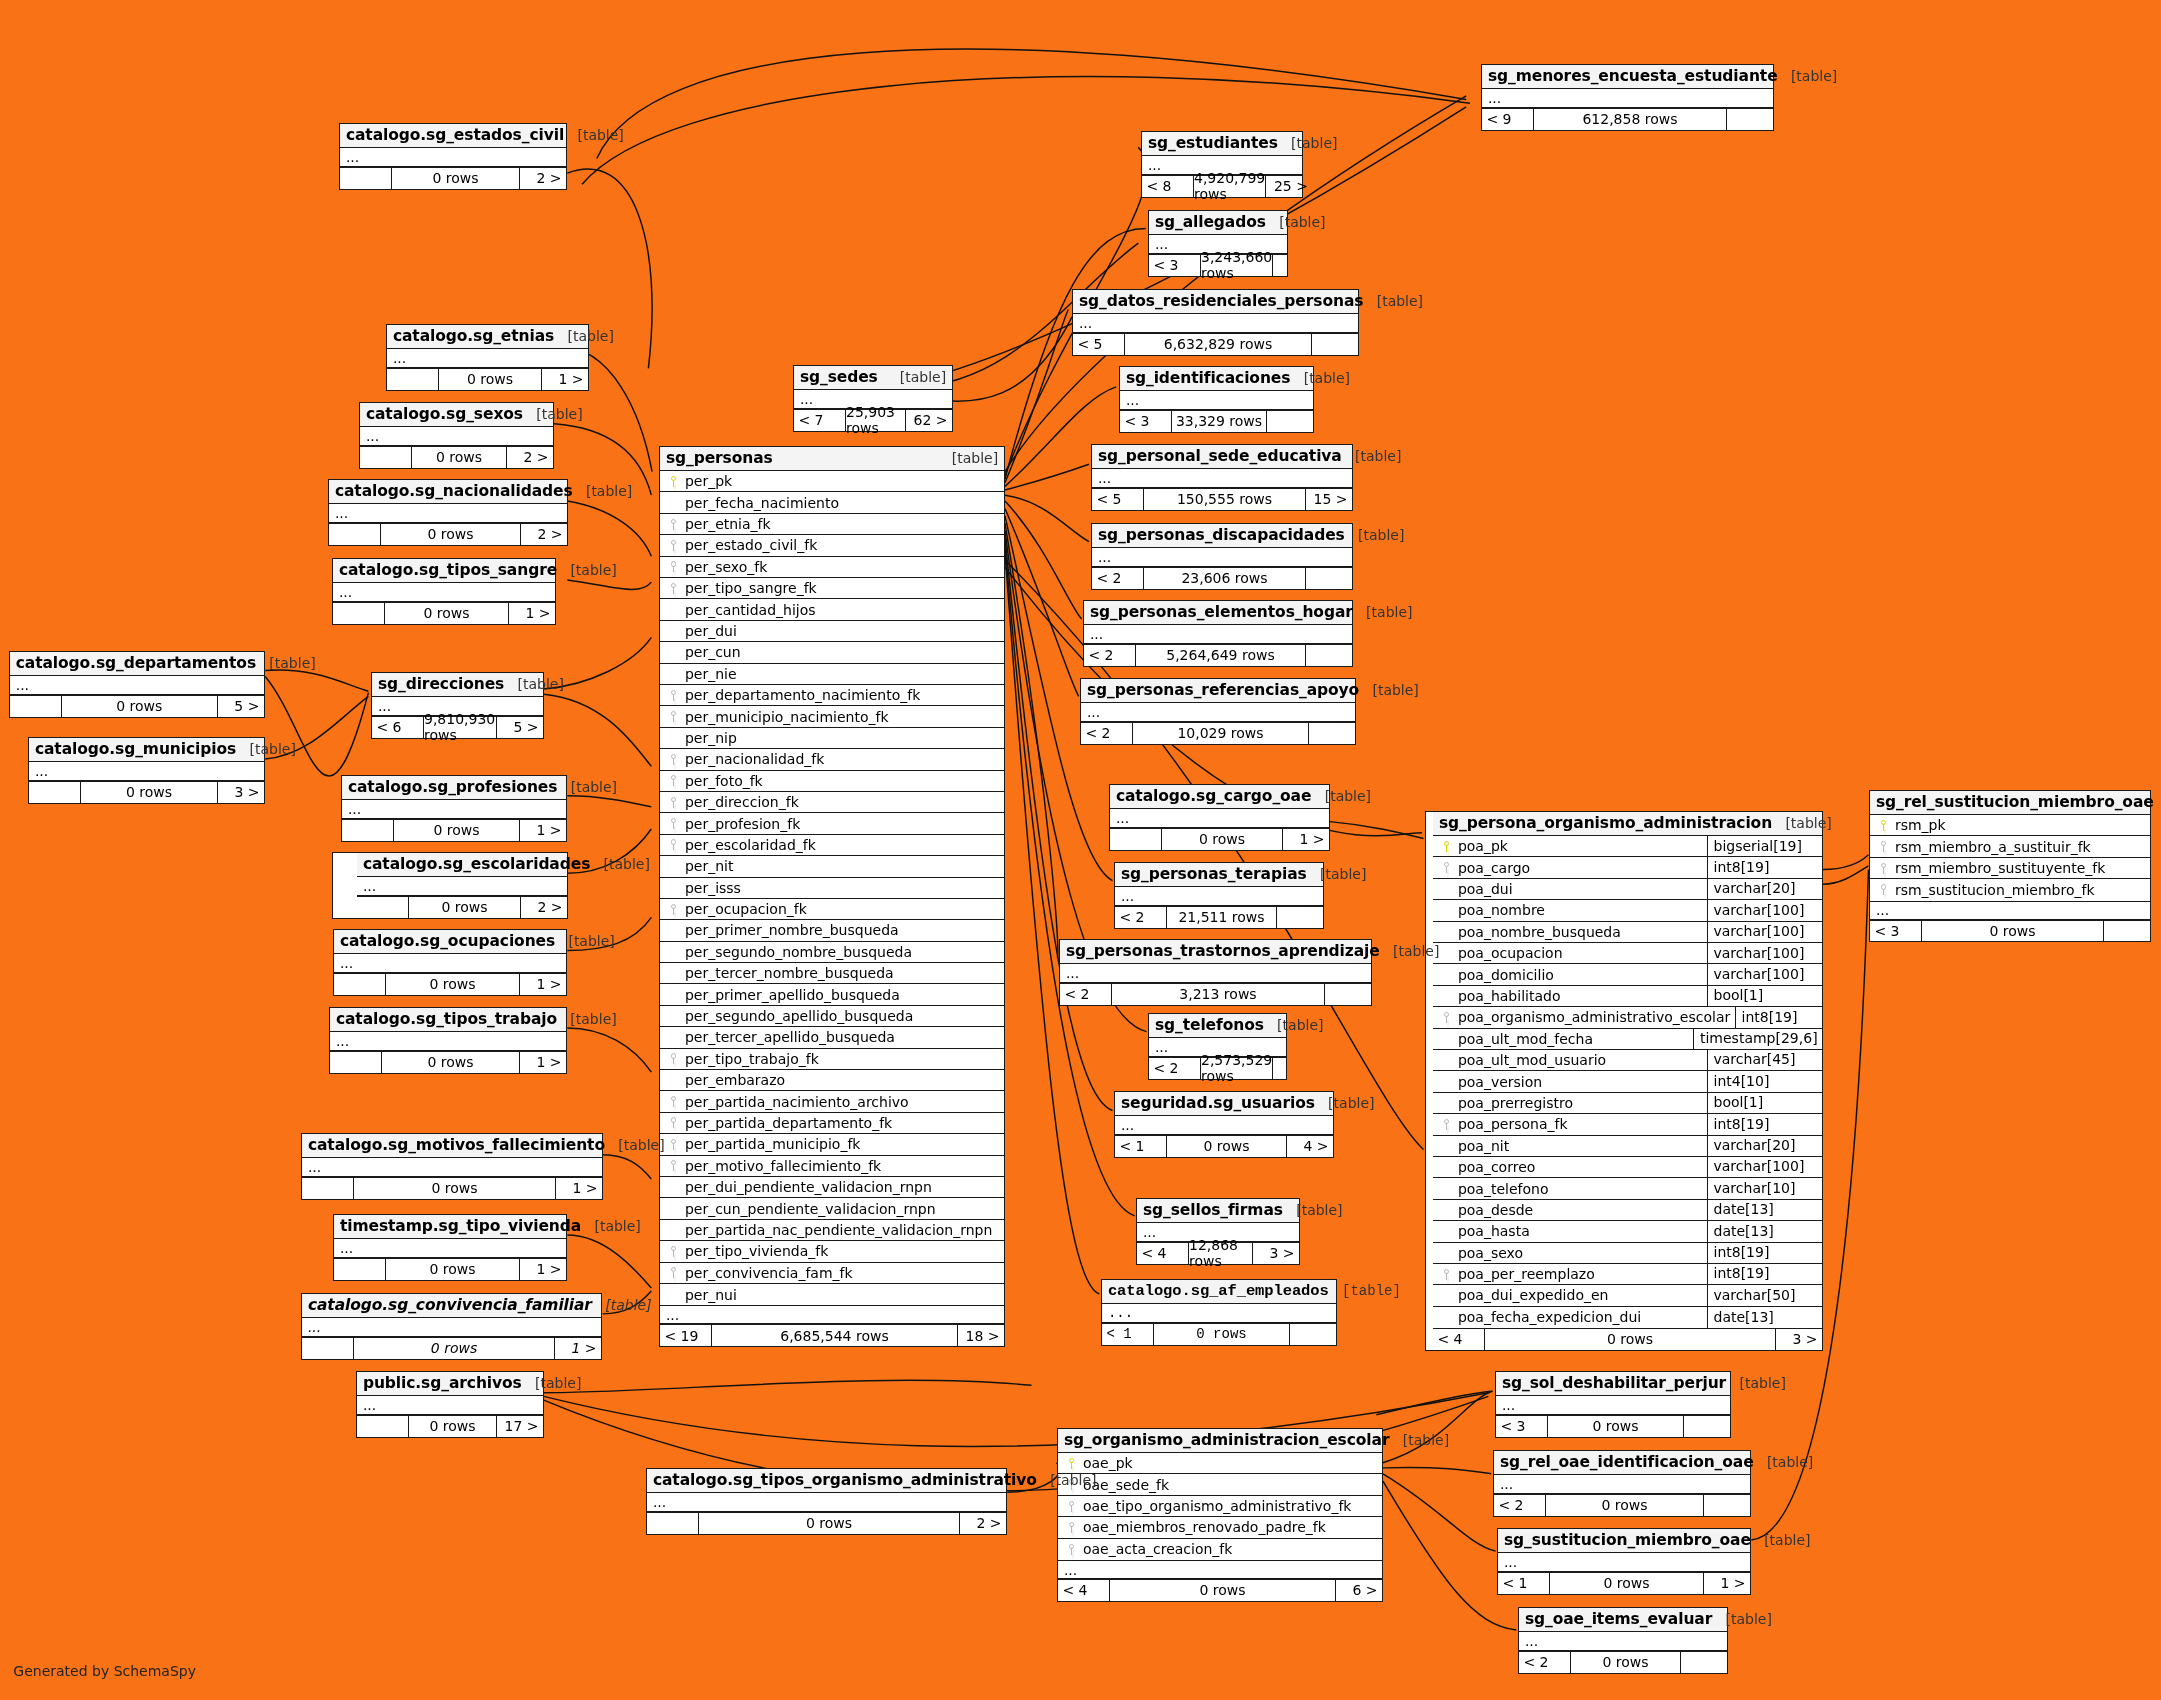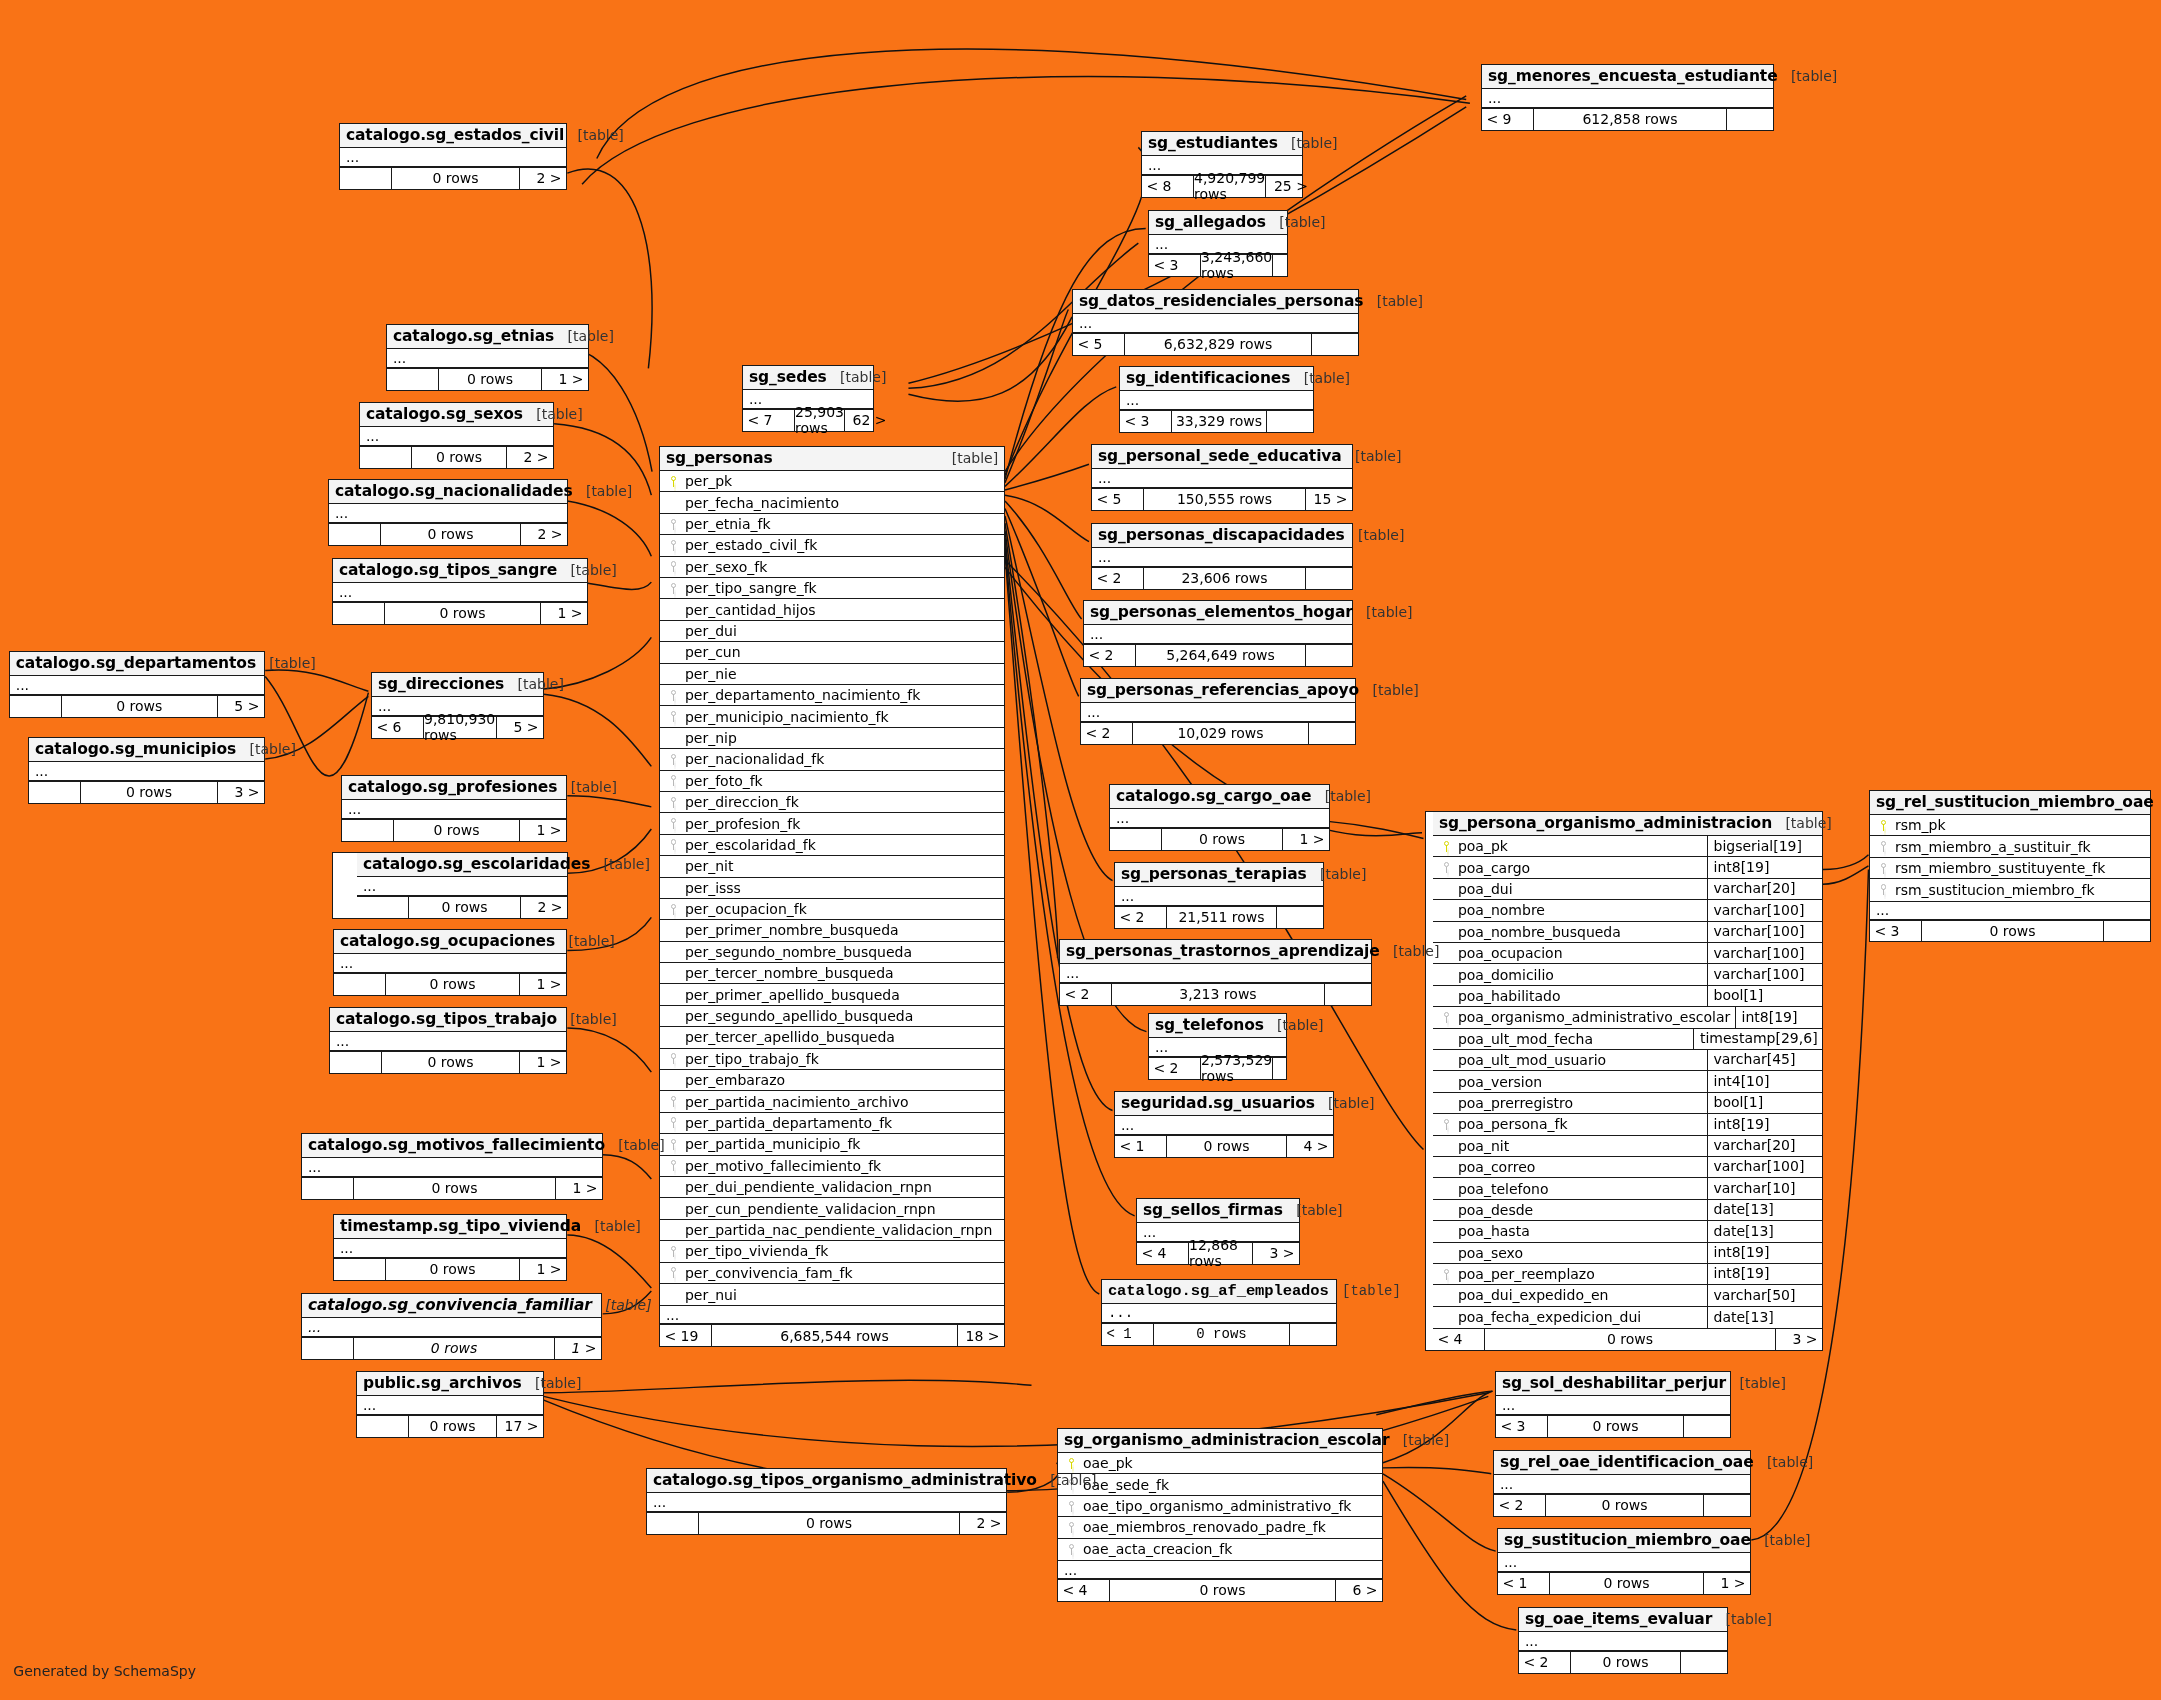--- a/index.html
+++ b/index.html
@@ -158,21 +158,21 @@
           <span class="tname">catalogo.sg_etnias</span>
           <span class="ttag">[table]</span>
         </div>
         <div class="ellipsis">...</div>
         <div class="foot">
           <div class="f fl" style="min-width: 52px;"></div>
           <div class="f fc">0 rows</div>
           <div class="f fr" style="min-width: 46px;">1 &gt;</div>
         </div>
       </div>
-      <div class="tbl" style="left: 742px; top: 365px; width: 132px;">
+      <div class="tbl" style="left: 793px; top: 365px; width: 160px;">
         <div class="hdr">
           <span class="tname">sg_sedes</span>
           <span class="ttag">[table]</span>
         </div>
         <div class="ellipsis">...</div>
         <div class="foot">
           <div class="f fl" style="min-width: 52px;">&lt; 7</div>
           <div class="f fc">25,903 rows</div>
           <div class="f fr" style="min-width: 46px;">62 &gt;</div>
         </div>
@@ -230,21 +230,21 @@
           <span class="tname">sg_personas_discapacidades</span>
           <span class="ttag">[table]</span>
         </div>
         <div class="ellipsis">...</div>
         <div class="foot">
           <div class="f fl" style="min-width: 52px;">&lt; 2</div>
           <div class="f fc">23,606 rows</div>
           <div class="f fr" style="min-width: 46px;"></div>
         </div>
       </div>
-      <div class="tbl" style="left: 332px; top: 558px; width: 256px;">
+      <div class="tbl" style="left: 332px; top: 558px; width: 224px;">
         <div class="hdr">
           <span class="tname">catalogo.sg_tipos_sangre</span>
           <span class="ttag">[table]</span>
         </div>
         <div class="ellipsis">...</div>
         <div class="foot">
           <div class="f fl" style="min-width: 52px;"></div>
           <div class="f fc">0 rows</div>
           <div class="f fr" style="min-width: 46px;">1 &gt;</div>
         </div>

